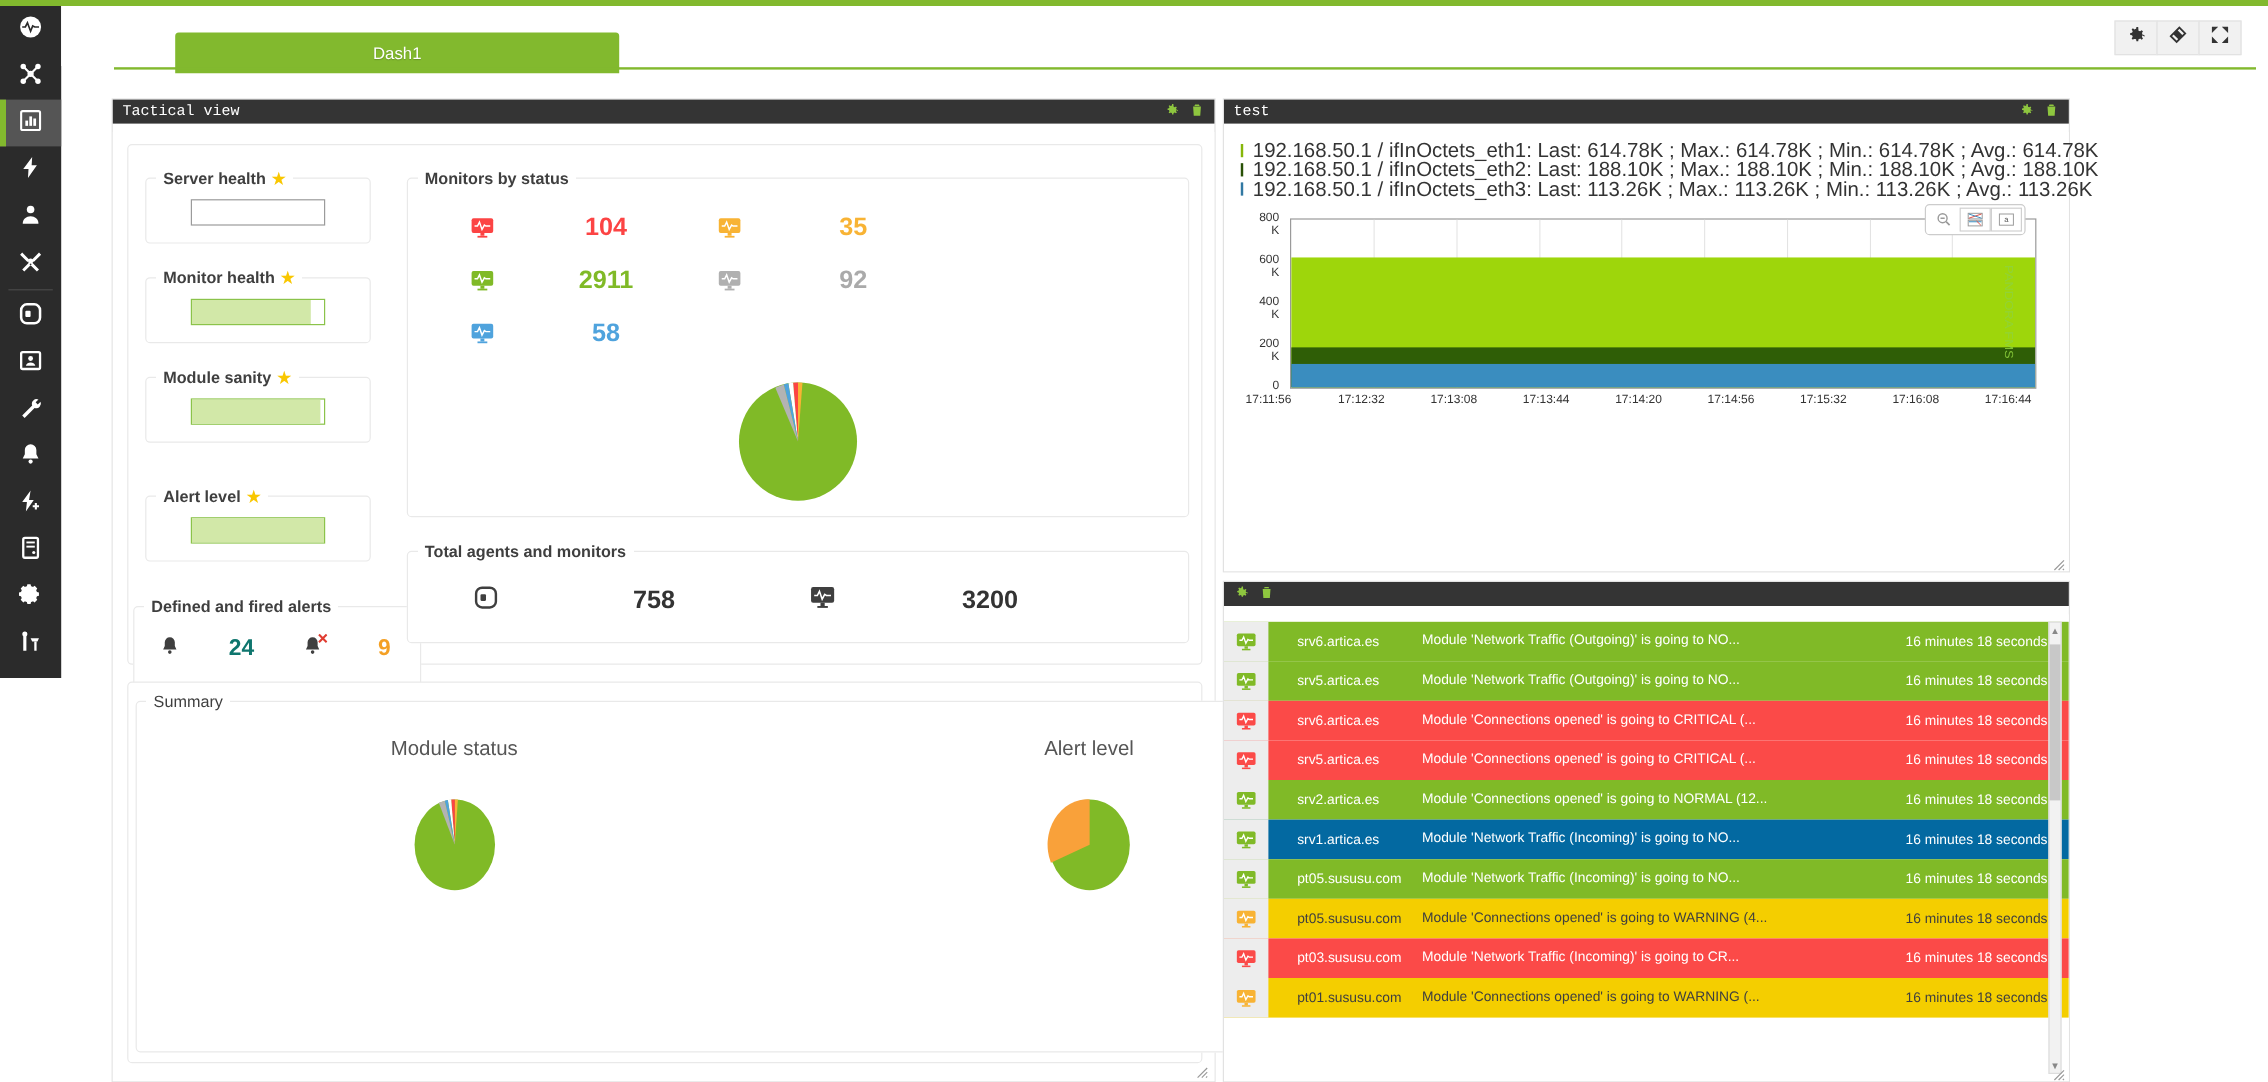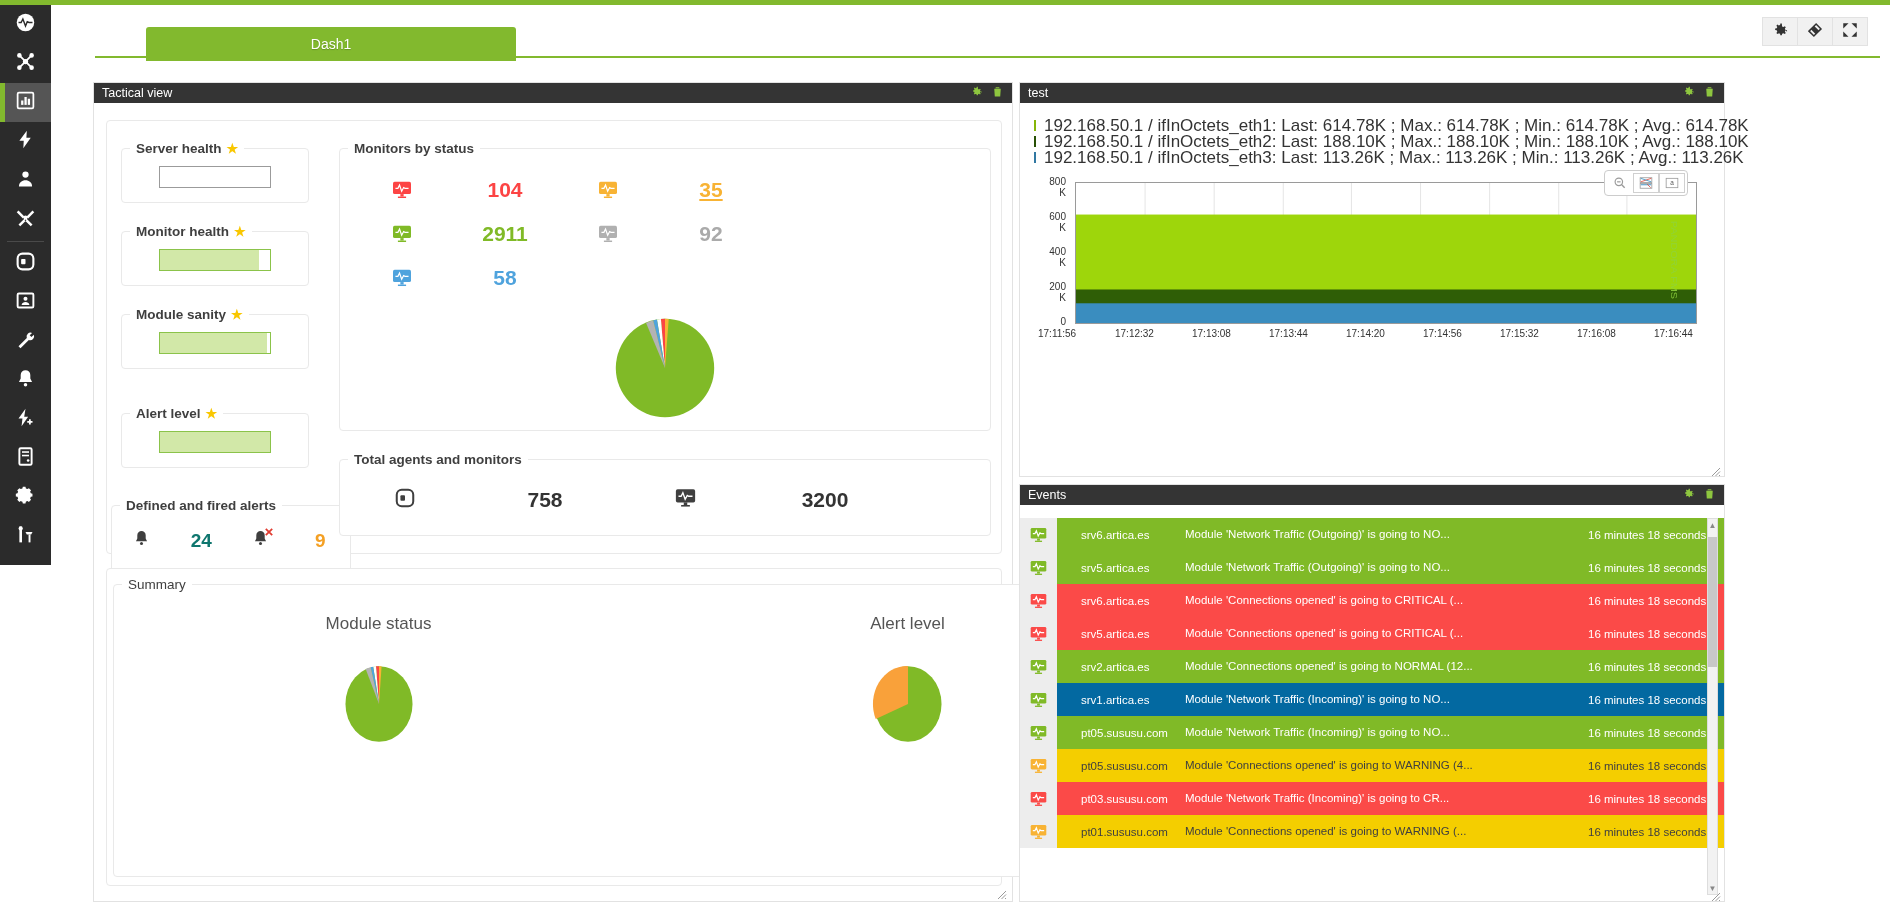--- a/index.html
+++ b/index.html
@@ -47,21 +47,21 @@
     display:flex; align-items:center; justify-content:center; cursor:pointer;
     margin-left:-1px;
   }
   .hdr-btn svg { width:18px; height:18px; fill:#333; }
 
   
   .panel { position:absolute; border:1px solid #e2e2e2; background:#fff; }
   .panel-head {
     height:20px; background:#343434; color:#fff;
     font-size:12.5px; display:flex; align-items:center;
-    padding:0 8px; position:relative;
+    padding:0 8px; position:relative;font-family:Liberation Mono, monospace;
   }
   .panel-head .title { flex:1; }
   .panel-head .icons { display:flex; gap:8px; }
   .panel-head .icons svg { width:13px; height:13px; fill:#8ec63f; cursor:pointer; }
   .panel-body { position:absolute; left:0; right:0; top:27px; bottom:0; background:#fff; }
 
   
   #tactical { left:93px; top:82px; width:920px; height:820px; }
   #testgraph { left:1019px; top:82px; width:706px; height:395px; }
   #events    { left:1019px; top:484px; width:706px; height:418px; }
@@ -403,21 +403,21 @@
           </span>
           <span class="ms-num" style="color:#fc4444;">104</span>
           <span class="mon-ico">
             <svg viewBox="0 0 24 22" style="width:20px;height:18px;">
                 <rect x="1" y="1" width="22" height="15" rx="2" fill="#f8b334"></rect>
                 <path d="M4 9h3l2-4 2.6 7.5L14 8l1.6 1H20" stroke="#fff" stroke-width="1.5" fill="none"></path>
                 <path d="M10 16h4v3h-4z" fill="#f8b334"></path>
                 <rect x="7" y="19" width="10" height="1.8" fill="#f8b334"></rect>
               </svg>
           </span>
-          <span class="ms-num" style="color:#f8b334;text-decoration:underline;">35</span>
+          <span class="ms-num" style="color:#f8b334;">35</span>
 
           <span class="mon-ico">
             <svg viewBox="0 0 24 22" style="width:20px;height:18px;">
                 <rect x="1" y="1" width="22" height="15" rx="2" fill="#80ba27"></rect>
                 <path d="M4 9h3l2-4 2.6 7.5L14 8l1.6 1H20" stroke="#fff" stroke-width="1.5" fill="none"></path>
                 <path d="M10 16h4v3h-4z" fill="#80ba27"></path>
                 <rect x="7" y="19" width="10" height="1.8" fill="#80ba27"></rect>
               </svg>
           </span>
           <span class="ms-num" style="color:#80ba27;">2911</span>
@@ -608,21 +608,20 @@
     <div class="resize-grip">
       <svg viewBox="0 0 10 10" style="width:10px;height:10px;">
           <path d="M9 1L1 9M9 4.5L4.5 9M9 8L8 9" stroke="#9a9a9a" stroke-width="1"></path>
         </svg>
     </div>
   </div>
 </div>
 
 <div class="panel" id="events">
   <div class="panel-head">
-    <span class="title">Events</span>
     <span class="icons">
       <span><svg viewBox="0 0 24 24">
             <path d="M12 8.4a3.6 3.6 0 100 7.2 3.6 3.6 0 000-7.2zm9.4 4.6l-.03-2-2.1-.33a7.5 7.5 0 00-.76-1.85l1.25-1.72-1.41-1.41-1.72 1.25a7.5 7.5 0 00-1.85-.76L14.45 2h-2l-.33 2.1a7.5 7.5 0 00-1.85.76L8.55 3.61 7.14 5.02l1.25 1.72a7.5 7.5 0 00-.76 1.85l-2.1.33v2l2.1.33c.16.66.43 1.28.76 1.85l-1.25 1.72 1.41 1.41 1.72-1.25c.57.33 1.19.6 1.85.76l.33 2.1h2l.33-2.1c.66-.16 1.28-.43 1.85-.76l1.72 1.25 1.41-1.41-1.25-1.72c.33-.57.6-1.19.76-1.85z" transform="translate(0,1.2)"></path>
           </svg></span>
       <span><svg viewBox="0 0 24 24">
             <path d="M6 7h12l-1 14H7zM9 4h6l1 2H8z"></path>
           </svg></span>
     </span>
   </div>
   <div class="panel-body">

